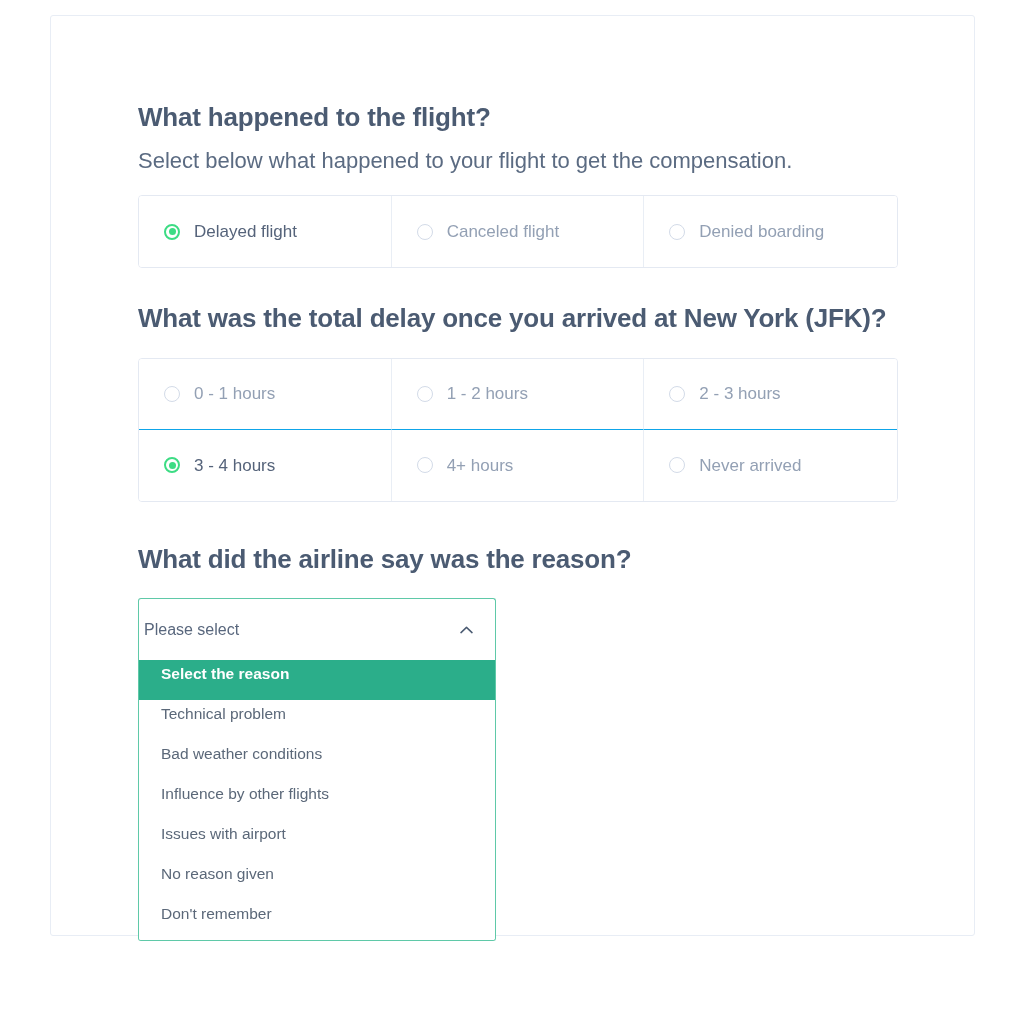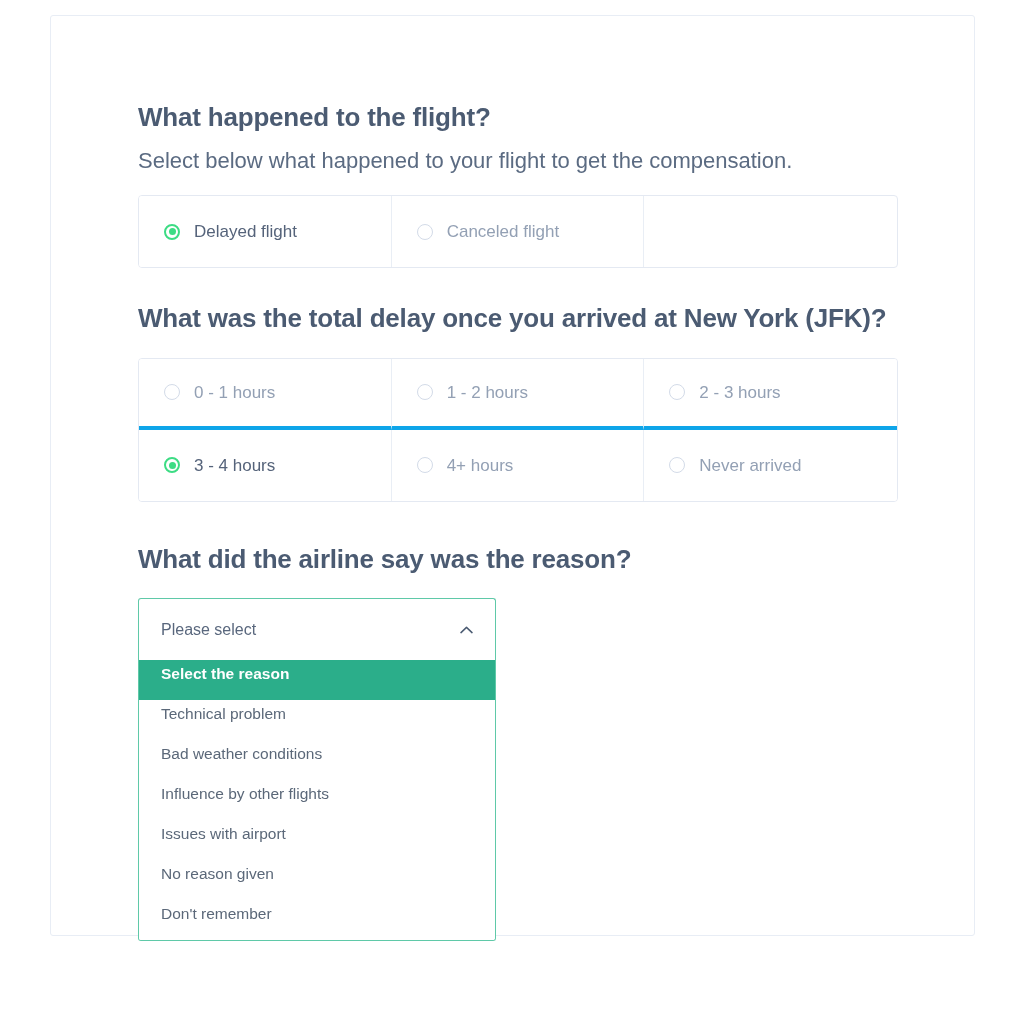--- a/index.html
+++ b/index.html
@@ -65,21 +65,21 @@
   }
   .opt-group.cols-3 { grid-template-columns: repeat(3, 1fr); }
 
   .opt {
     display: flex;
     align-items: center;
     gap: 14px;
     height: 71px;
     padding: 0 0 0 25px;
     border-right: 1px solid #e9eef5;
-    border-bottom: 4px solid #0ea5e9;
+    border-bottom: 1px solid #0ea5e9;
     background: #ffffff;
     cursor: pointer;
   }
   .opt:nth-child(3n) { border-right: none; }
   .opt.lastrow { border-bottom: none; }
 
   .radio {
     flex: 0 0 auto;
     width: 16px;
     height: 16px;
@@ -125,21 +125,21 @@
 
   .select-field {
     position: relative;
     height: 62px;
     border: 1px solid #5fc9a8;
     border-bottom: none;
     border-radius: 3px 3px 0 0;
     background: #ffffff;
     display: flex;
     align-items: center;
-    padding: 0 0 0 22px;
+    padding: 0 0 0 5px;
     cursor: pointer;
   }
 
   .select-value {
     font-size: 16px;
     color: #59677d;
   }
 
   .chevron {
     position: absolute;
@@ -195,20 +195,24 @@
         <div class="opt selected lastrow">
           <span class="radio"></span>
           <span class="opt-label">Delayed flight</span>
         </div>
 
         <div class="opt lastrow">
           <span class="radio"></span>
           <span class="opt-label">Canceled flight</span>
         </div>
 
+        <div class="opt lastrow">
+          <span class="radio"></span>
+          <span class="opt-label">Denied boarding</span>
+        </div>
       </div>
     </div>
 
     <div class="block-2">
       <h2 class="q-title">What was the total delay once you arrived at New York (JFK)?</h2>
 
       <div class="opt-group cols-3 block-2-group">
 
         <div class="opt">
           <span class="radio"></span>

